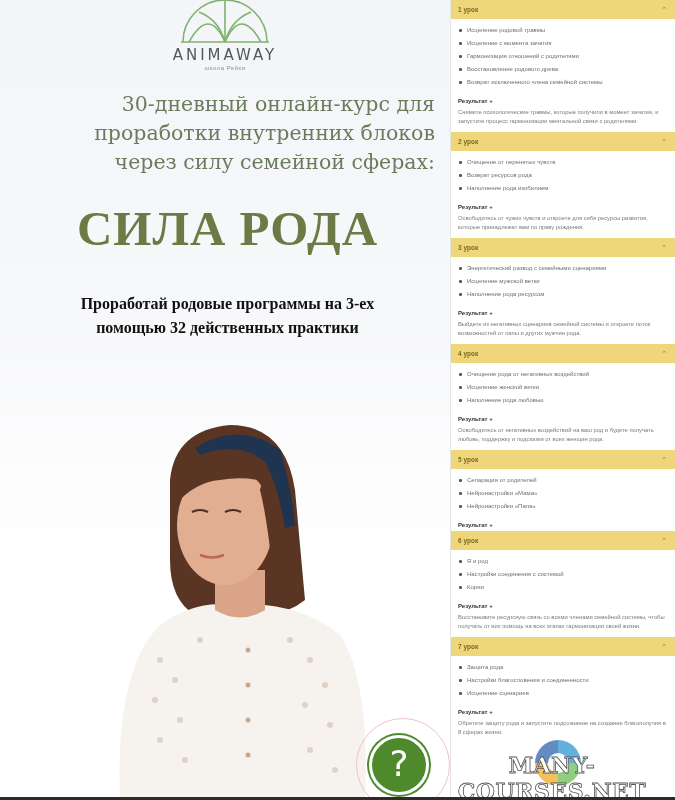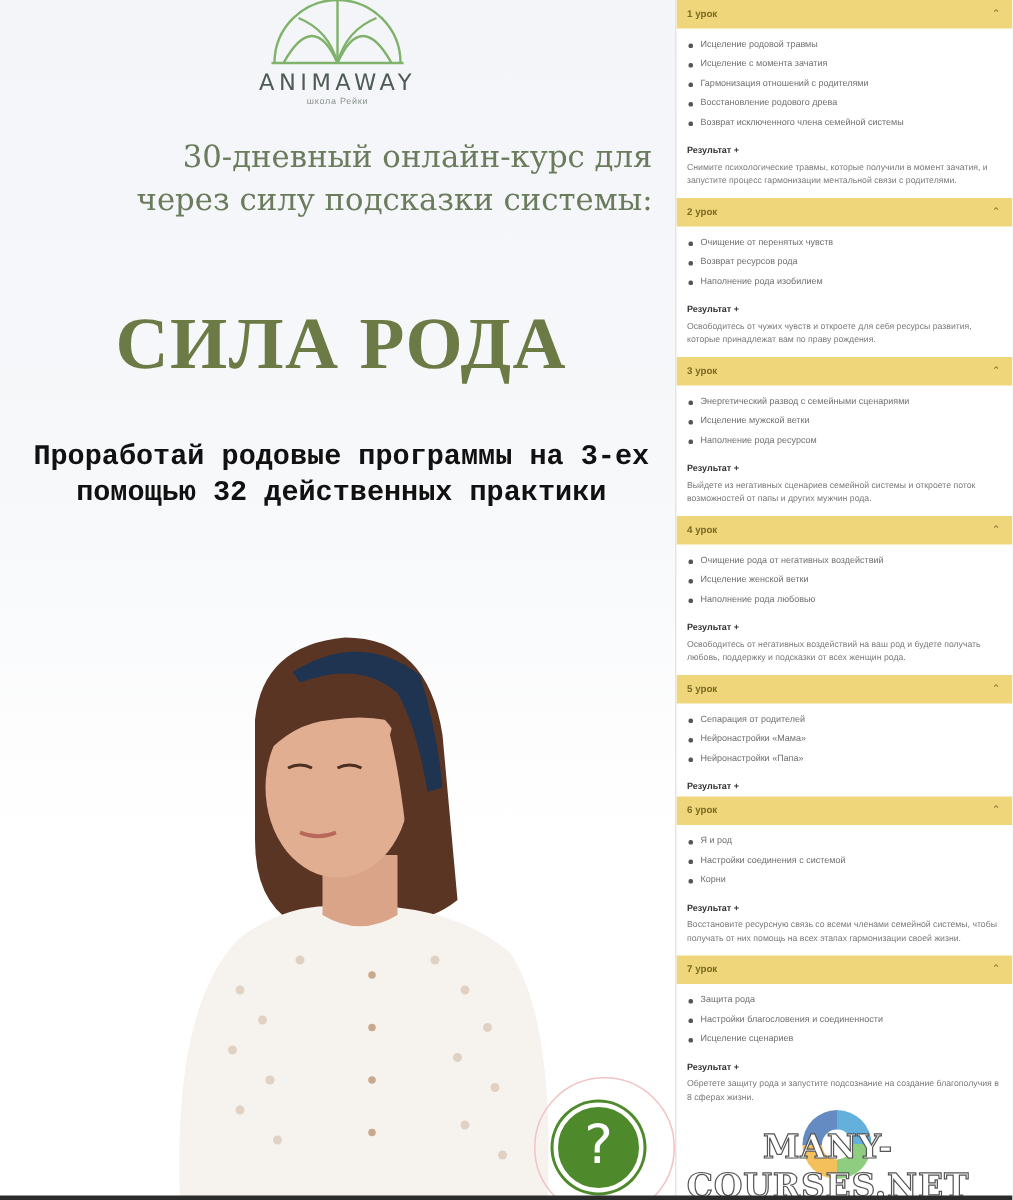--- a/index.html
+++ b/index.html
@@ -24,21 +24,21 @@
       position: absolute; left: 20px; top: 90px; width: 415px; text-align: right;
       font-family: "DejaVu Serif", serif; font-size: 20.5px; line-height: 29px; color: #6b7c5c;
     }
     .main-title {
       position: absolute; left: 20px; top: 200px; width: 415px; text-align: center;
       font-family: "Liberation Serif", serif; font-weight: bold; font-size: 49px;
       color: #6c7b45; letter-spacing: 1px;
     }
     .tagline {
       position: absolute; left: 15px; top: 292px; width: 425px; text-align: center;
-      font-family: Liberation Mono, monospace; font-weight: bold; font-size: 19px;
+      font-family: Liberation Serif, serif; font-weight: bold; font-size: 16px;
       line-height: 24px; color: #111;
     }
 
     
     .portrait { position: absolute; left: 100px; top: 410px; width: 290px; height: 390px; }
 
     .help-btn {
       position: absolute; left: 369px; top: 735px; width: 60px; height: 60px;
       border-radius: 50%; background: #4e8a2c; border: 3px solid #ffffff;
       box-shadow: 0 0 0 2px #4e8a2c;
@@ -107,21 +107,22 @@
         <path d="M72 12 Q52 20 46 42"></path>
         <path d="M2 42 L90 42"></path>
       </g>
     </svg>
     <div class="logo-name">ANIMAWAY</div>
     <div class="logo-sub">школа Рейки</div>
   </div>
 
   <div class="subtitle">
     <div>30-дневный онлайн-курс для</div>
-    <div>через силу подсказки системы:</div>
+    <div>проработки внутренних блоков</div>
+    <div>через силу семейной сферах:</div>
   </div>
 
   <div class="main-title">СИЛА РОДА</div>
 
   <div class="tagline">
     <div>Проработай родовые программы на 3-ex</div>
     <div>помощью 32 действенных практики</div>
   </div>
 
   <svg class="portrait" viewBox="0 0 290 390">

